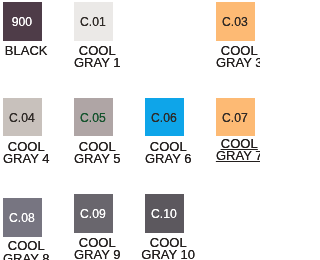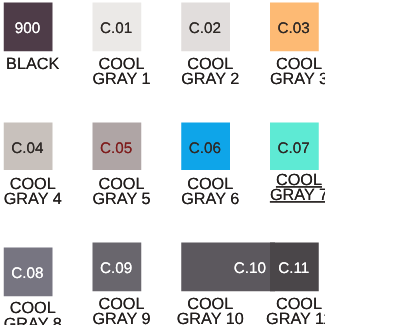--- a/index.html
+++ b/index.html
@@ -58,73 +58,61 @@
         <span class="swatch-code" style="color: rgb(255, 255, 255);">900</span>
       </div>
       <div class="swatch-name" style="top: 43.3px;">BLACK</div>
     </div>
     <div class="swatch-cell" style="left: 73.7px; top: 1.5px;">
       <div class="swatch-chip" style="background: rgb(235, 233, 231); height: 39px;">
         <span class="swatch-code" style="color: rgb(47, 42, 39);">C.01</span>
       </div>
       <div class="swatch-name" style="top: 43.3px;">COOL GRAY 1</div>
     </div>
-    <div class="swatch-cell" style="left: 144.7px; top: 1.5px;">
-      <div class="swatch-chip" style="background: rgb(225, 221, 220); height: 39px;">
-        <span class="swatch-code" style="color: rgb(47, 42, 39);">C.02</span>
-      </div>
-      <div class="swatch-name" style="top: 43.3px;">COOL GRAY 2</div>
-    </div>
     <div class="swatch-cell" style="left: 215.7px; top: 1.5px;">
       <div class="swatch-chip" style="background: #fdba74; height: 39px;">
         <span class="swatch-code" style="color: rgb(47, 42, 39);">C.03</span>
       </div>
       <div class="swatch-name" style="top: 43.3px;">COOL GRAY 3</div>
     </div>
     <div class="swatch-cell" style="left: 2.7px; top: 98.2px;">
       <div class="swatch-chip" style="background: rgb(200, 193, 188); height: 38.3px;">
         <span class="swatch-code" style="color: rgb(47, 42, 39);">C.04</span>
       </div>
       <div class="swatch-name" style="top: 42.61px;">COOL GRAY 4</div>
     </div>
     <div class="swatch-cell" style="left: 73.7px; top: 98.2px;">
       <div class="swatch-chip" style="background: rgb(175, 165, 165); height: 38.3px;">
-        <span class="swatch-code" style="color: #7f1d1d;">C.05</span>
+        <span class="swatch-code" style="color: #14532d;">C.05</span>
       </div>
       <div class="swatch-name" style="top: 42.61px;">COOL GRAY 5</div>
     </div>
     <div class="swatch-cell" style="left: 144.7px; top: 98.2px;">
       <div class="swatch-chip" style="background: #0ea5e9; height: 38.3px;">
         <span class="swatch-code" style="color: rgb(47, 42, 39);">C.06</span>
       </div>
       <div class="swatch-name" style="top: 42.61px;">COOL GRAY 6</div>
     </div>
     <div class="swatch-cell" style="left: 215.7px; top: 98.2px;">
-      <div class="swatch-chip" style="background: #5eead4; height: 38.3px;">
+      <div class="swatch-chip" style="background: #fdba74; height: 38.3px;">
         <span class="swatch-code" style="color: rgb(47, 42, 39);">C.07</span>
       </div>
       <div class="swatch-name" style="top: 40px; text-decoration: underline;">COOL GRAY 7</div>
     </div>
     <div class="swatch-cell" style="left: 2.7px; top: 198px;">
       <div class="swatch-chip" style="background: rgb(119, 117, 129); height: 38.6px;">
         <span class="swatch-code" style="color: rgb(255, 255, 255);">C.08</span>
       </div>
       <div class="swatch-name" style="top: 42.41px;">COOL GRAY 8</div>
     </div>
     <div class="swatch-cell" style="left: 73.7px; top: 194.2px;">
       <div class="swatch-chip" style="background: rgb(105, 102, 109); height: 38.6px;">
         <span class="swatch-code" style="color: rgb(255, 255, 255);">C.09</span>
       </div>
       <div class="swatch-name" style="top: 42.41px;">COOL GRAY 9</div>
     </div>
     <div class="swatch-cell" style="left: 144.7px; top: 194.2px;">
-      <div class="swatch-chip" style="background: rgb(92, 88, 94); height: 38.6px; padding-left: 36px;">
+      <div class="swatch-chip" style="background: rgb(92, 88, 94); height: 38.6px;">
         <span class="swatch-code" style="color: rgb(255, 255, 255);">C.10</span>
       </div>
       <div class="swatch-name" style="top: 42.41px;">COOL GRAY 10</div>
     </div>
-    <div class="swatch-cell" style="left: 215.7px; top: 194.2px;">
-      <div class="swatch-chip" style="background: rgb(74, 70, 73); height: 38.6px;">
-        <span class="swatch-code" style="color: rgb(255, 255, 255);">C.11</span>
-      </div>
-      <div class="swatch-name" style="top: 42.41px;">COOL GRAY 11</div>
-    </div>
   </div>
 
 </body></html>

